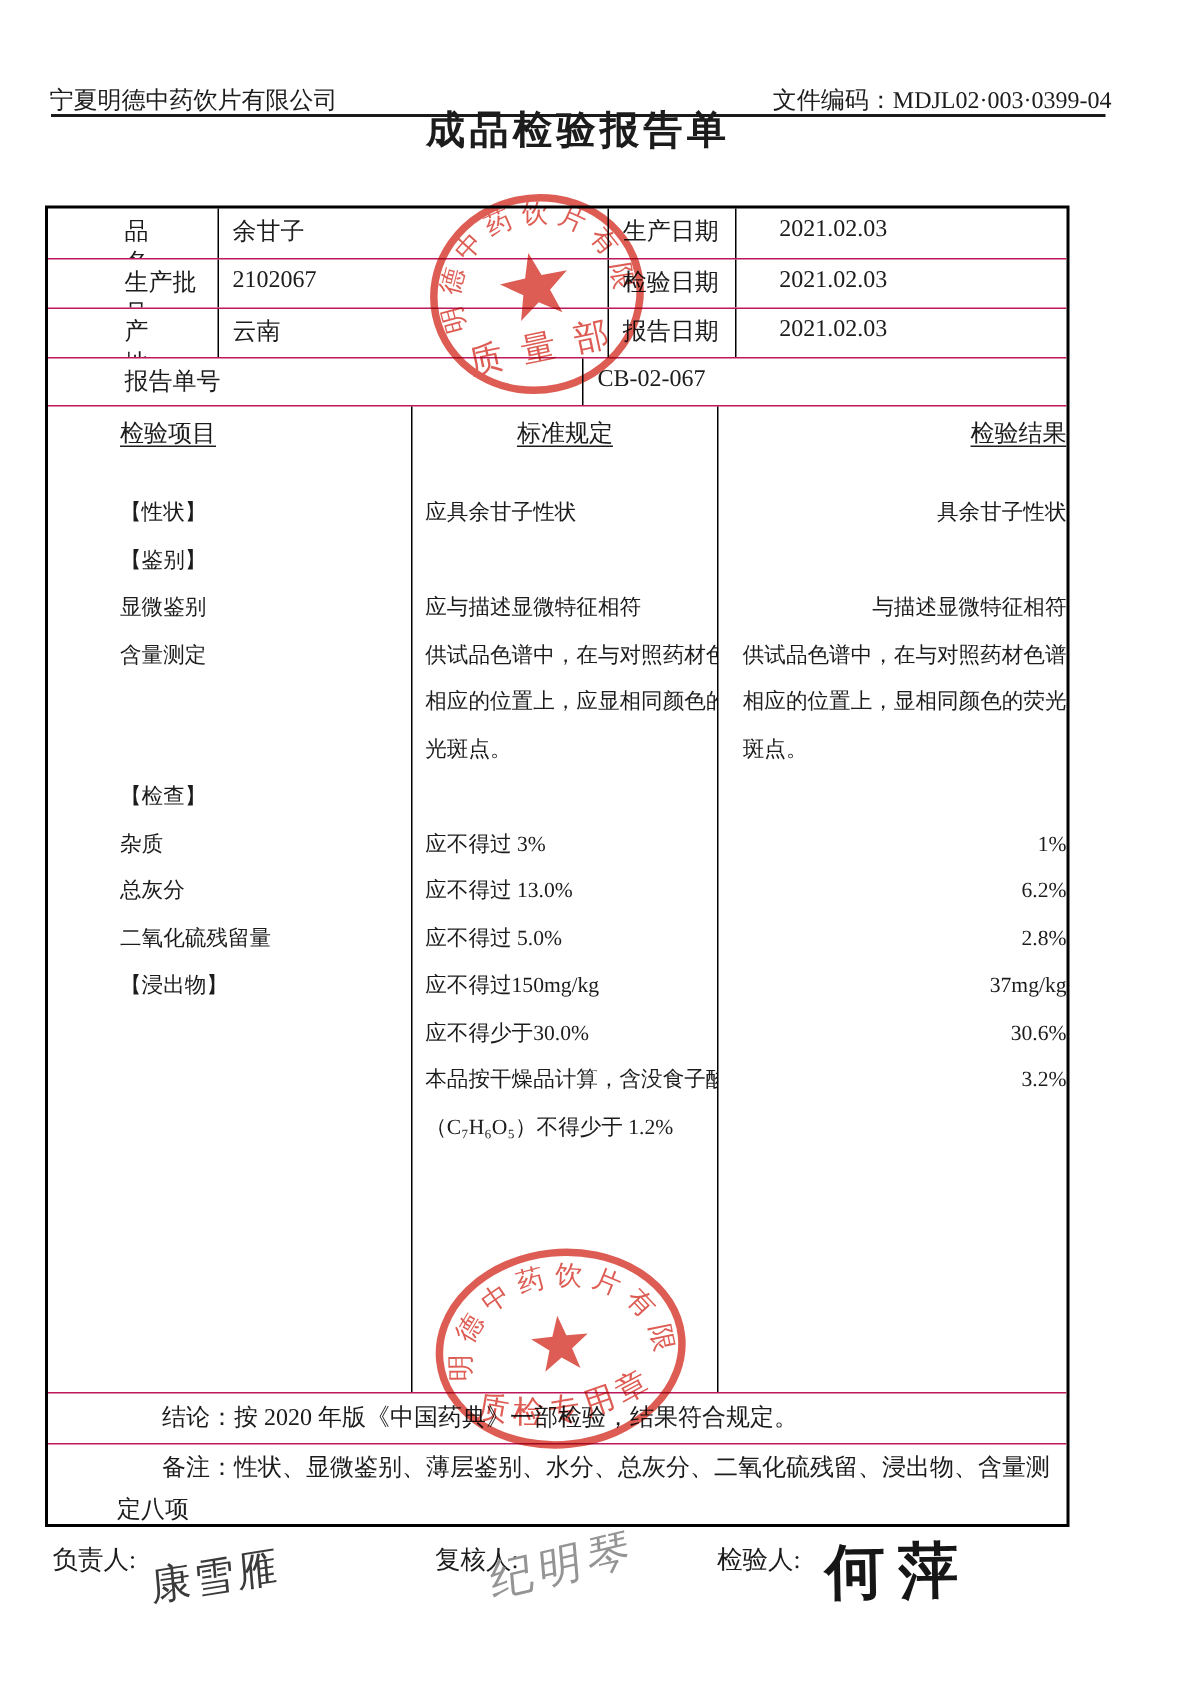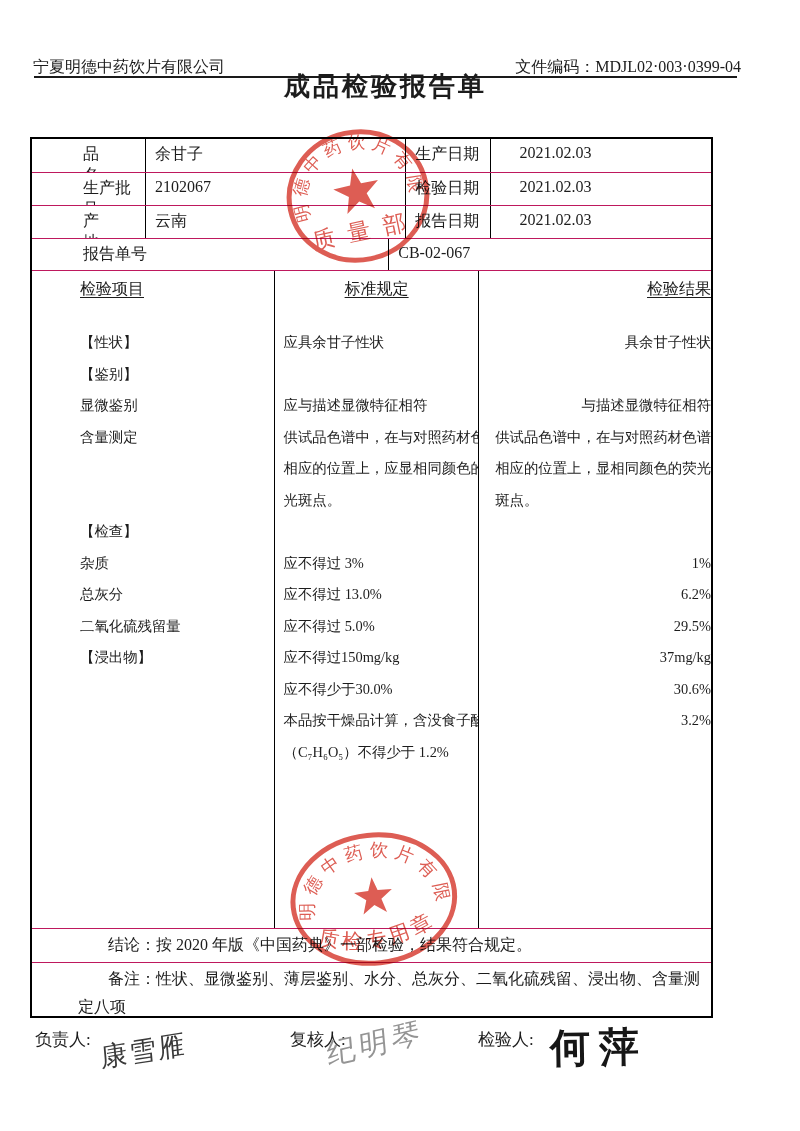--- a/index.html
+++ b/index.html
@@ -135,21 +135,21 @@
       <div class="colhead center"><span>检验结果</span></div>
       <div class="lines">具余甘子性状</div>
       <div class="lines" style="height:31.5px;"></div>
       <div class="lines">与描述显微特征相符</div>
       <div class="lines" style="height:94.5px;">供试品色谱中，在与对照药材色谱
 相应的位置上，显相同颜色的荧光
 斑点。</div>
       <div class="lines" style="height:31.5px;"></div>
       <div class="lines">1%</div>
       <div class="lines">6.2%</div>
-      <div class="lines">29.5%</div>
+      <div class="lines">2.8%</div>
       <div class="lines">37mg/kg</div>
       <div class="lines">30.6%</div>
       <div class="lines">3.2%</div>
     </div>
   </div>
 
   <div class="row concl">
     <div class="cell nb">结论：按 2020 年版《中国药典》一部检验，结果符合规定。</div>
   </div>
 

